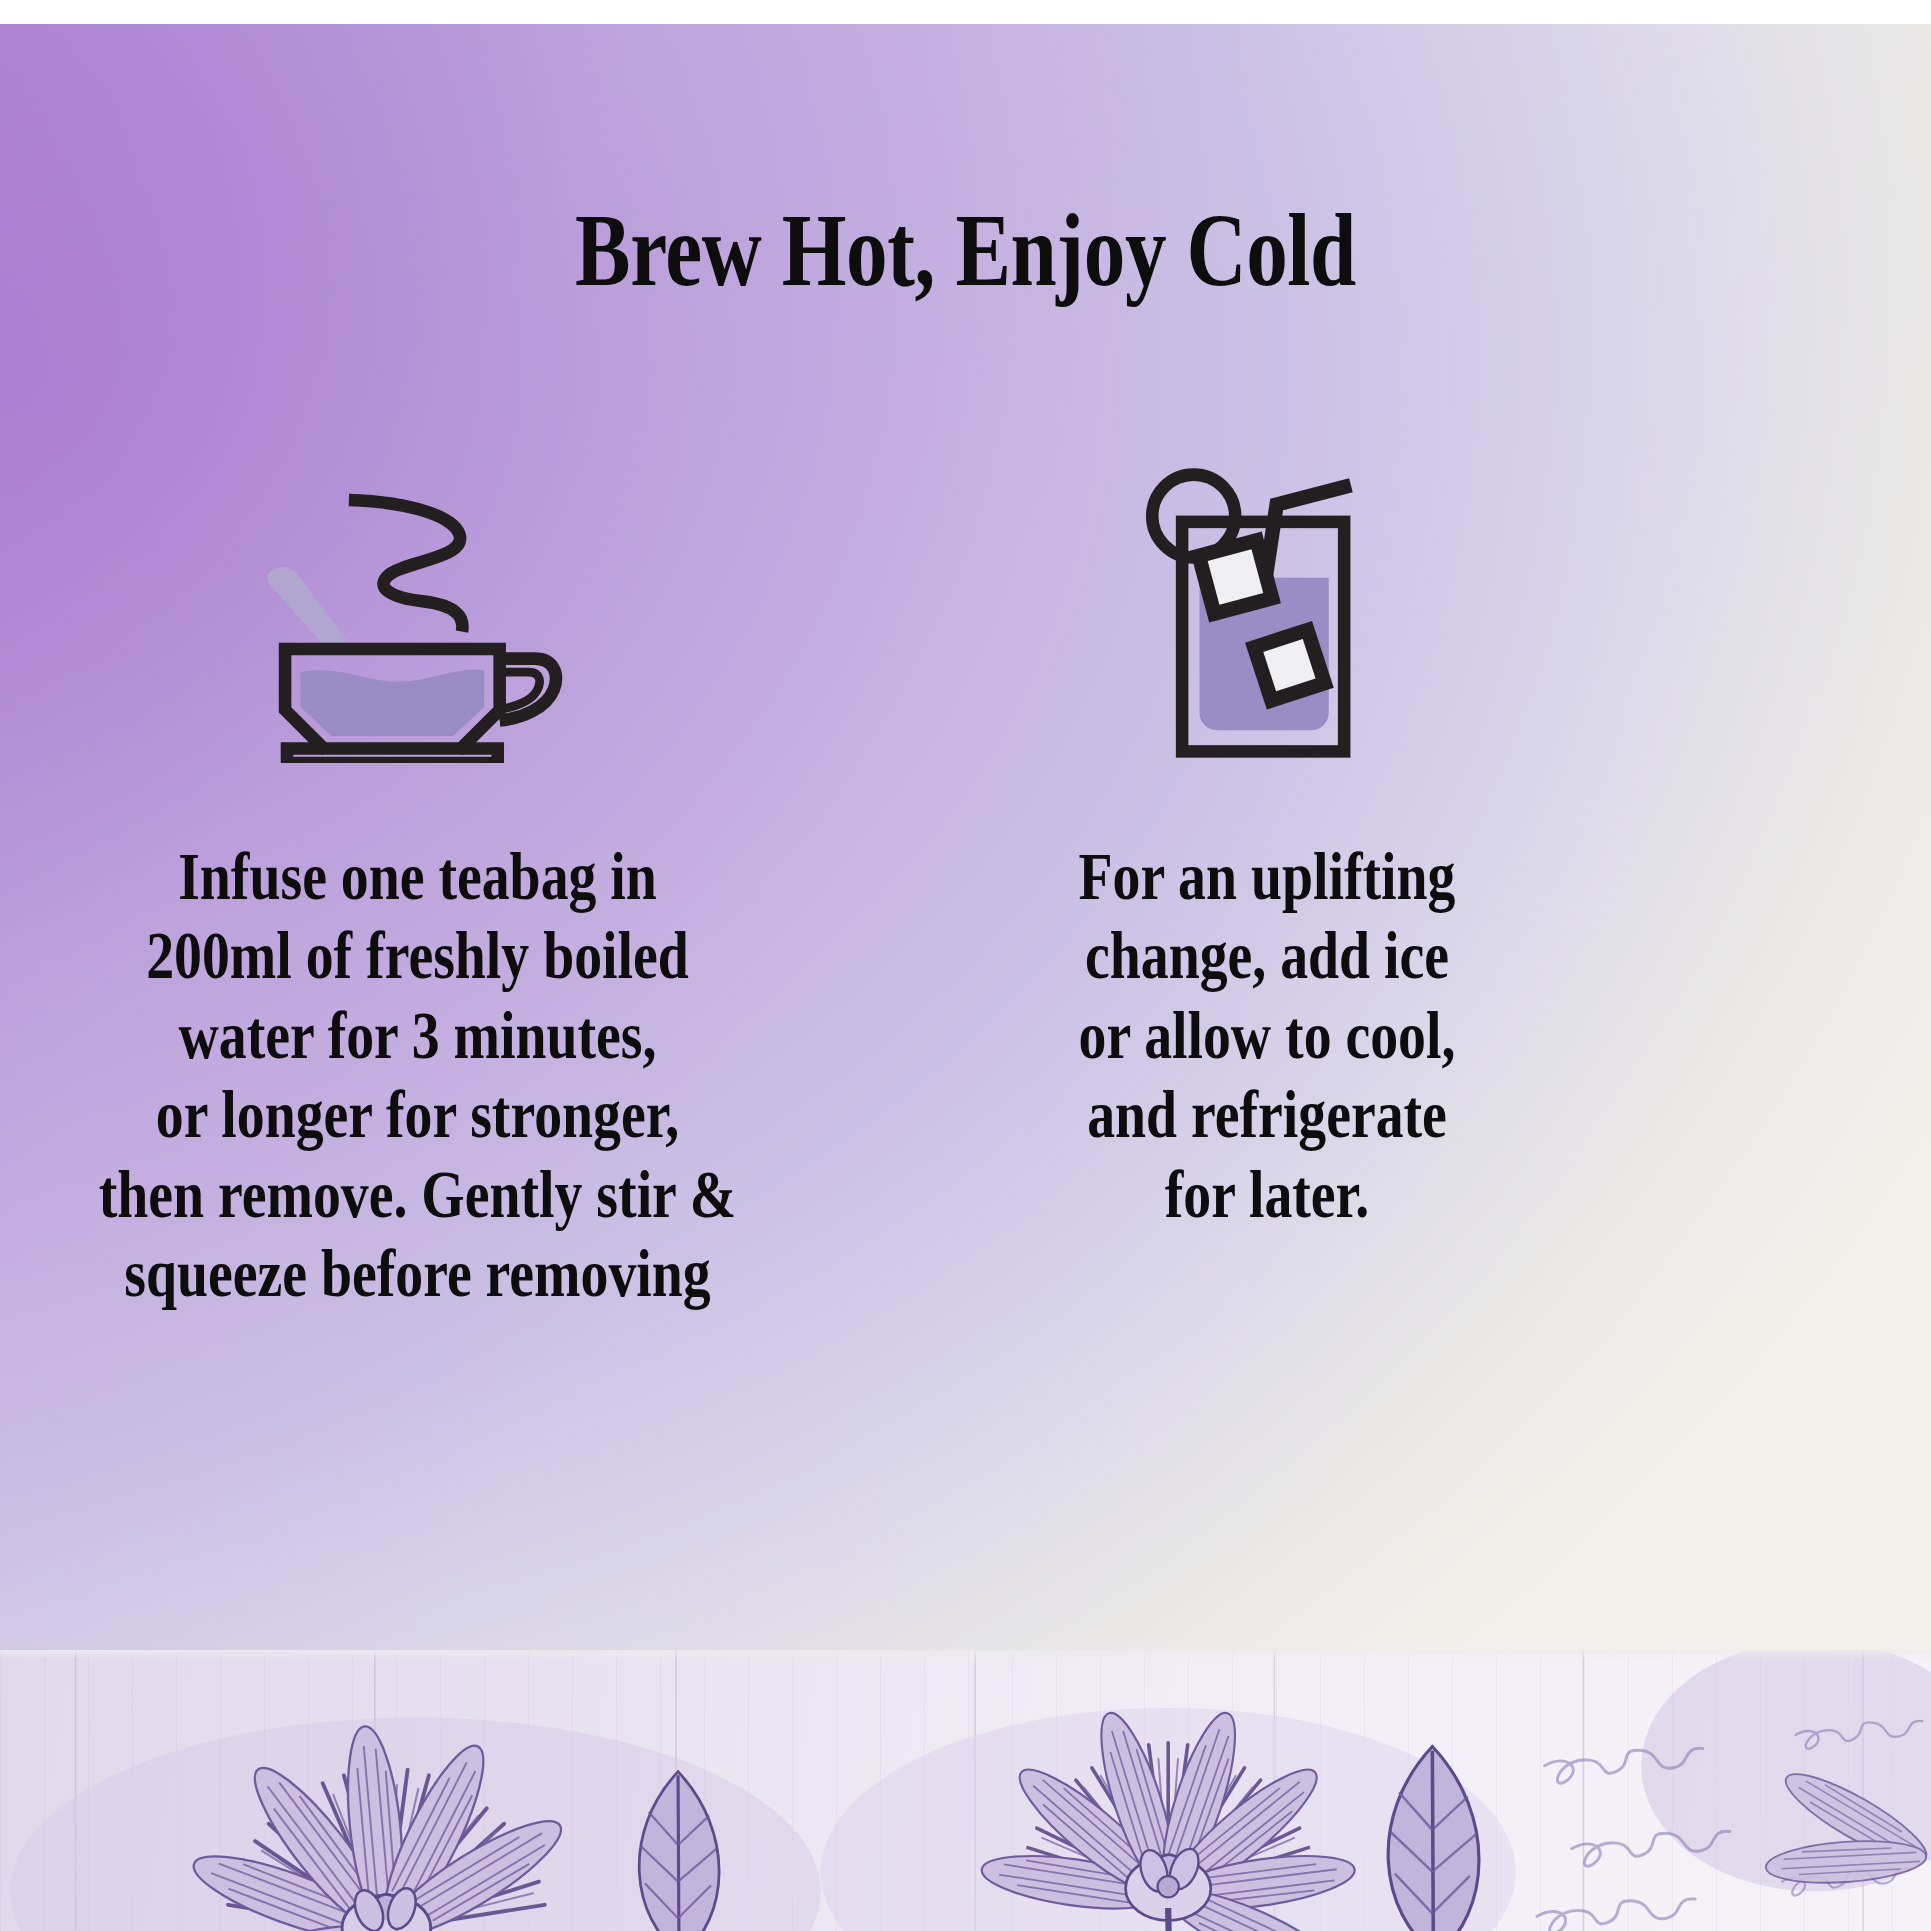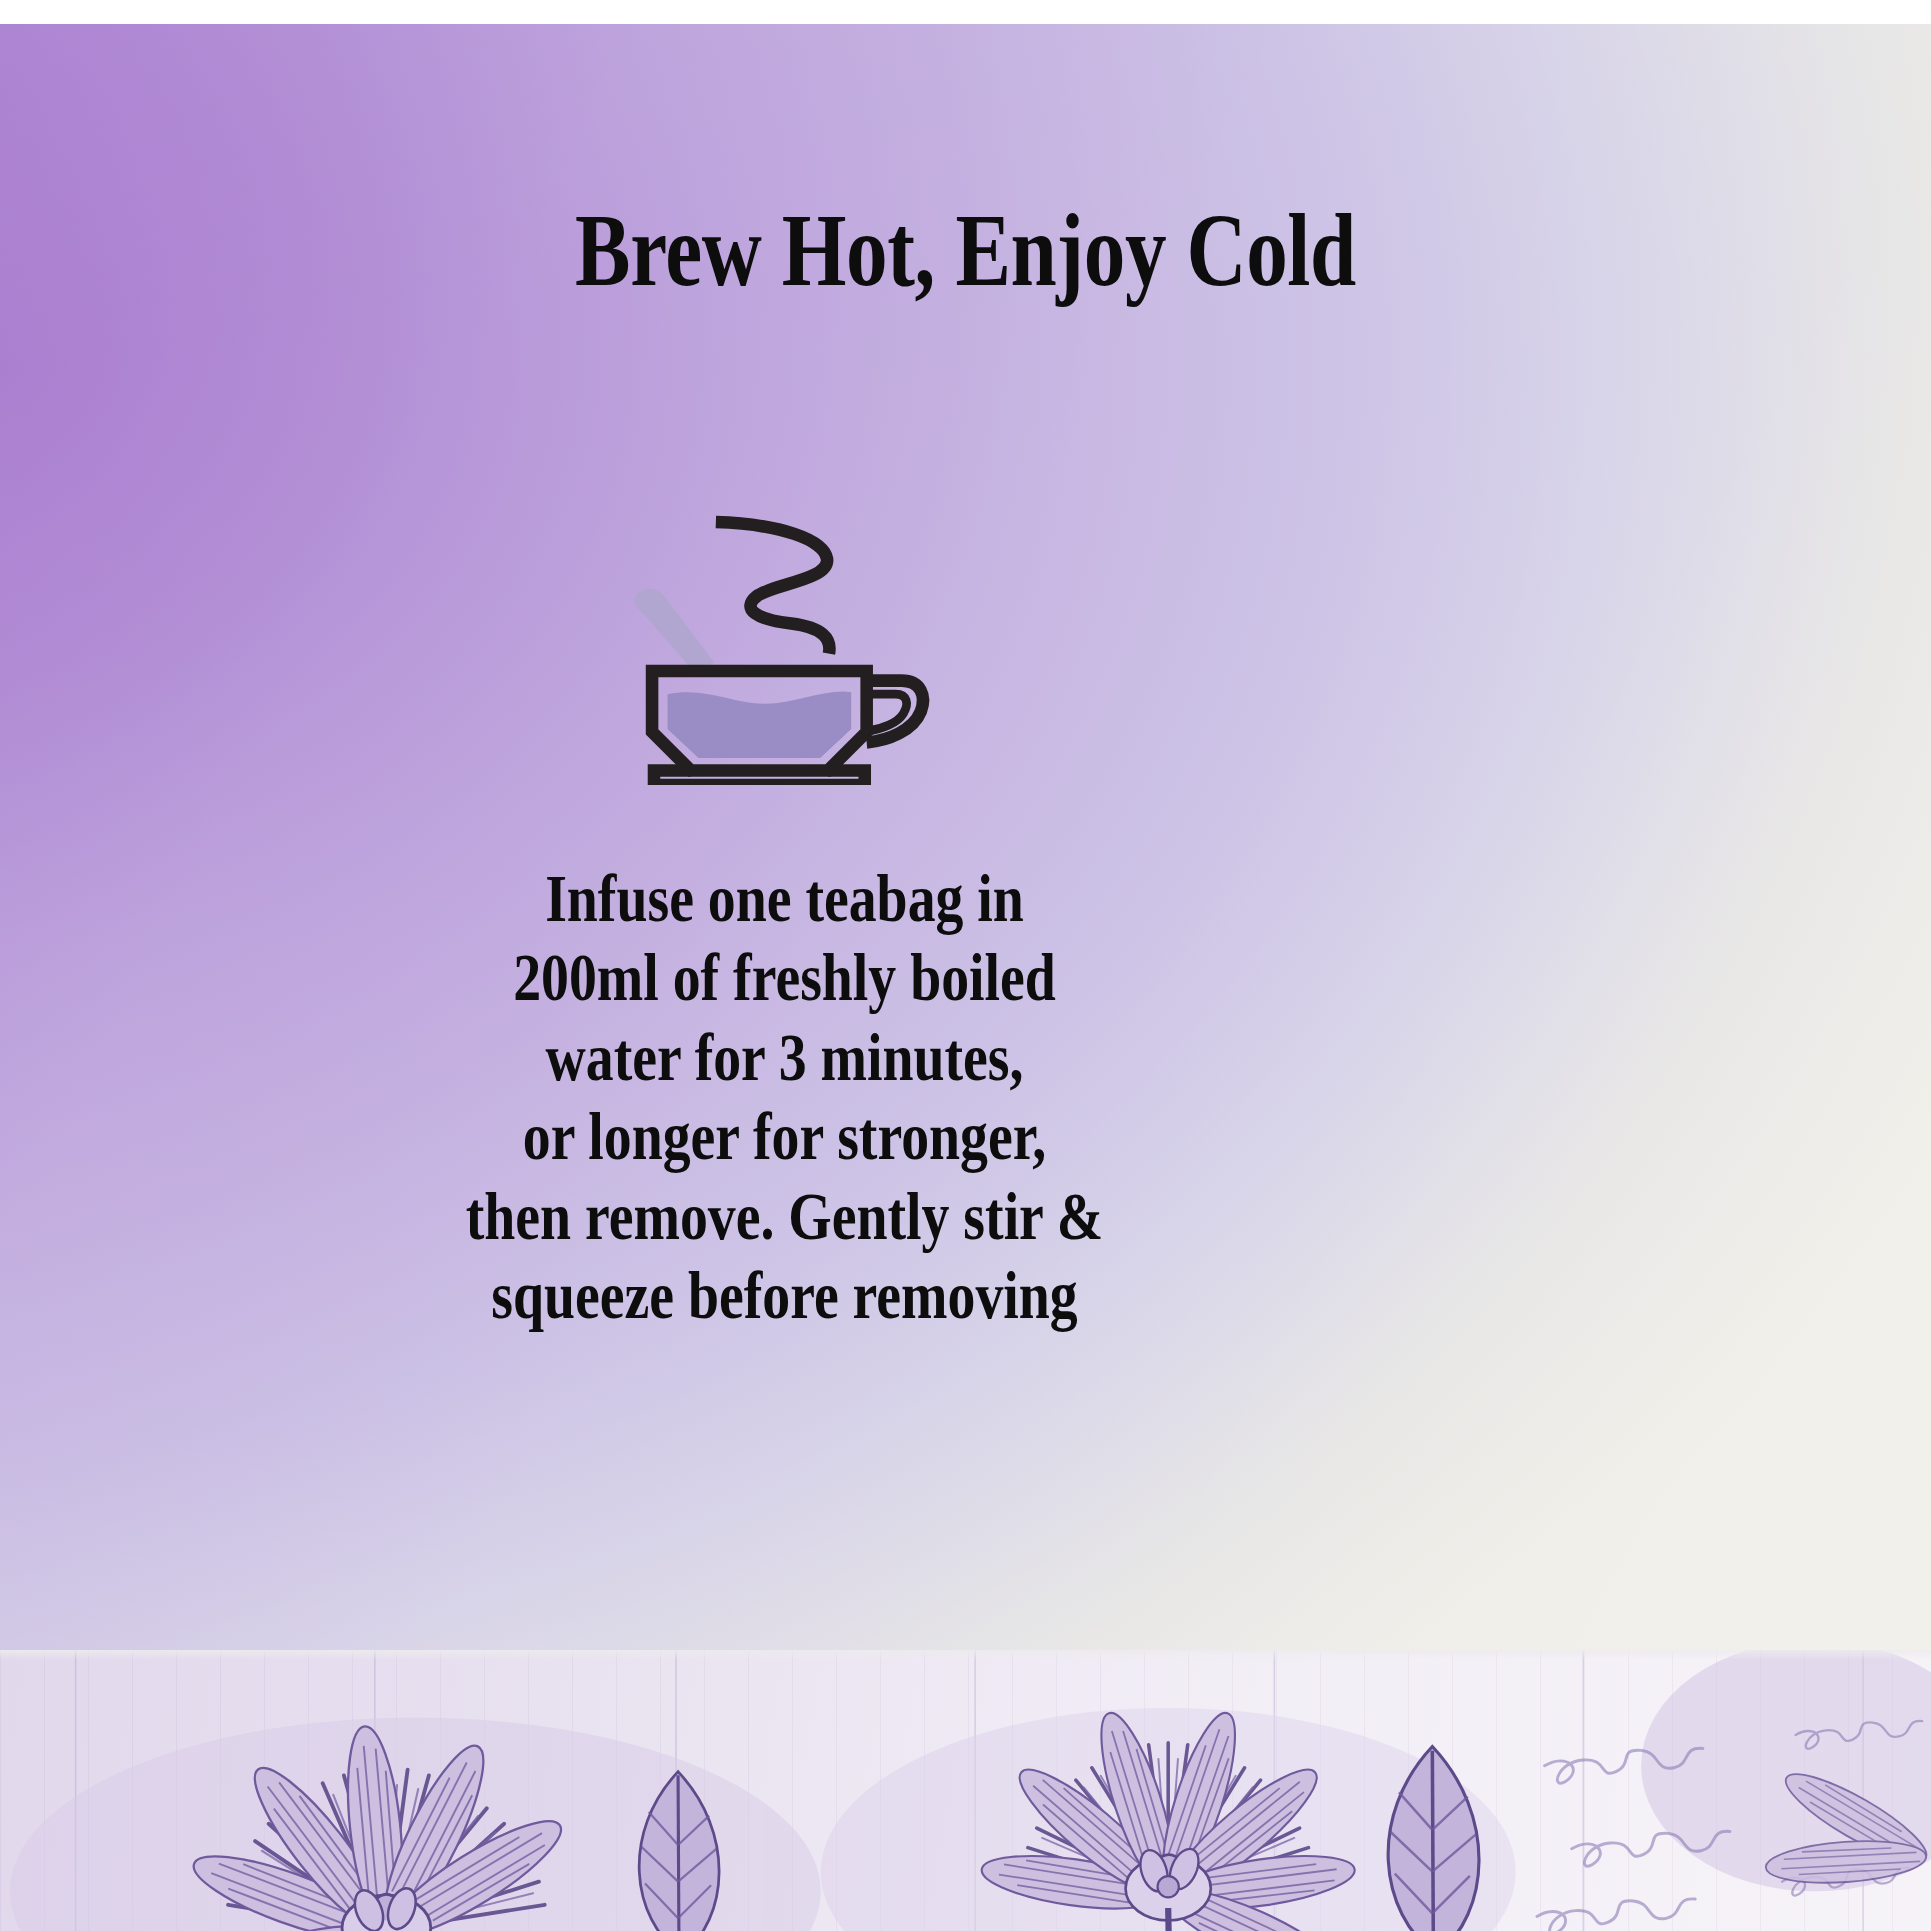--- a/index.html
+++ b/index.html
@@ -45,21 +45,21 @@
     color: #0d0d0d;
     transform: scaleX(0.80);
     transform-origin: center top;
     white-space: nowrap;
   }
 
   
   .columns {
     position: absolute;
     left: 0;
-    top: 452px;
+    top: 430px;
     width: 1549px;
     display: flex;
     align-items: flex-start;
     justify-content: center;
   }
   .col {
     display: flex;
     flex-direction: column;
     align-items: center;
   }
@@ -156,20 +156,50 @@
         </svg>
       </div>
       <div class="caption left">Infuse one teabag in
 200ml of freshly boiled
 water for 3 minutes,
 or longer for stronger,
 then remove. Gently stir &amp;
 squeeze before removing</div>
     </div>
 
+    <div class="col col-right">
+      <div class="icon-wrap glass">
+        <svg width="290" height="299" viewBox="0 0 300 310">
+
+          <circle cx="74" cy="54" r="43" fill="none" stroke="#231f20" stroke-width="13"></circle>
+
+          <g>
+            <path d="M237 22 L160 42 L148 122" fill="none" stroke="#231f20" stroke-width="15" stroke-linejoin="miter"></path>
+          </g>
+
+          <rect x="62" y="60" width="168" height="238" fill="none" stroke="#231f20" stroke-width="13"></rect>
+
+          <path d="M80 118 L214 118 L214 258 C214 268 206 276 196 276 L98 276
+                   C88 276 80 268 80 258 Z" fill="#9a8cc4"></path>
+
+          <g transform="rotate(-15 118 116)">
+            <rect x="86" y="86" width="62" height="62" fill="#f0eff4" stroke="#231f20" stroke-width="15"></rect>
+          </g>
+
+          <g transform="rotate(-18 172 208)">
+            <rect x="144" y="180" width="58" height="58" fill="#f0eff4" stroke="#231f20" stroke-width="15"></rect>
+          </g>
+        </svg>
+      </div>
+      <div class="caption right">For an uplifting
+change, add ice
+or allow to cool,
+and refrigerate
+for later.</div>
+    </div>
 
   </div>
 
   <div class="floral-band">
     <div class="paper"></div>
     <svg width="1931" height="305" viewBox="0 0 2000 316">
       <defs>
         <g id="petal">
           <ellipse cx="0" cy="0" rx="104" ry="26" fill="#cdbfe0" stroke="#6e5a9c" stroke-width="2.4"></ellipse>
           <path d="M-96 -6 L84 -3 M-92 6 L80 9 M-70 -14 L62 -12 M-60 14 L56 17" stroke="#6e5a9c" stroke-width="2" fill="none" opacity="0.75"></path>

